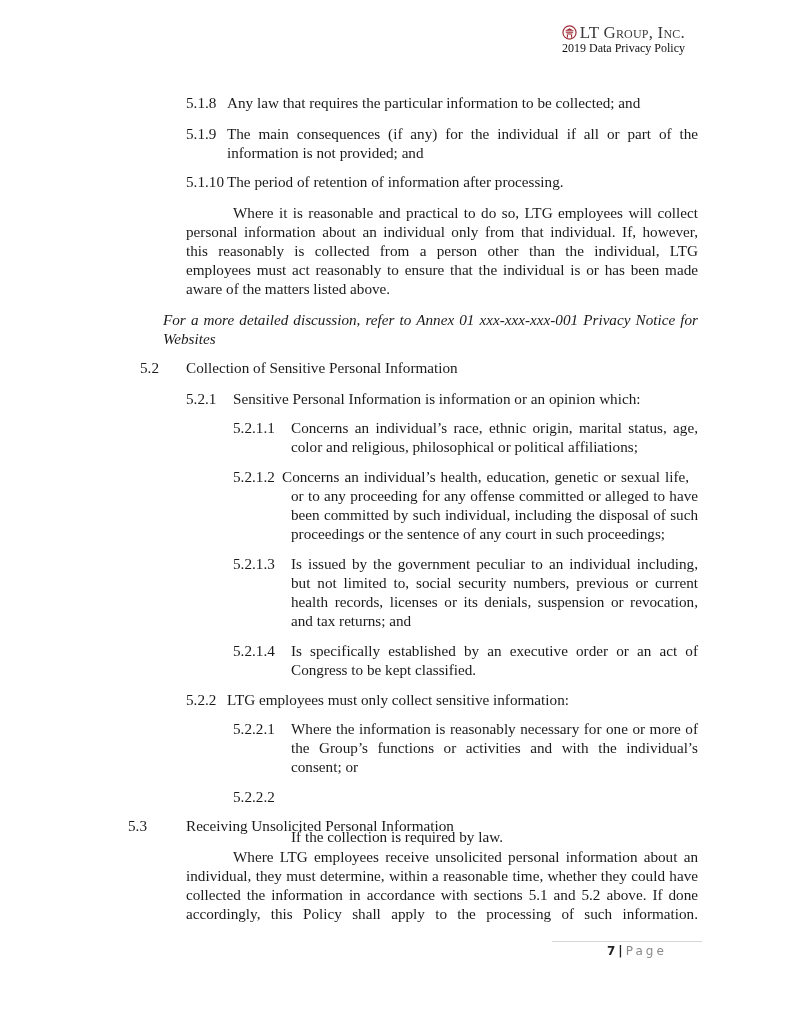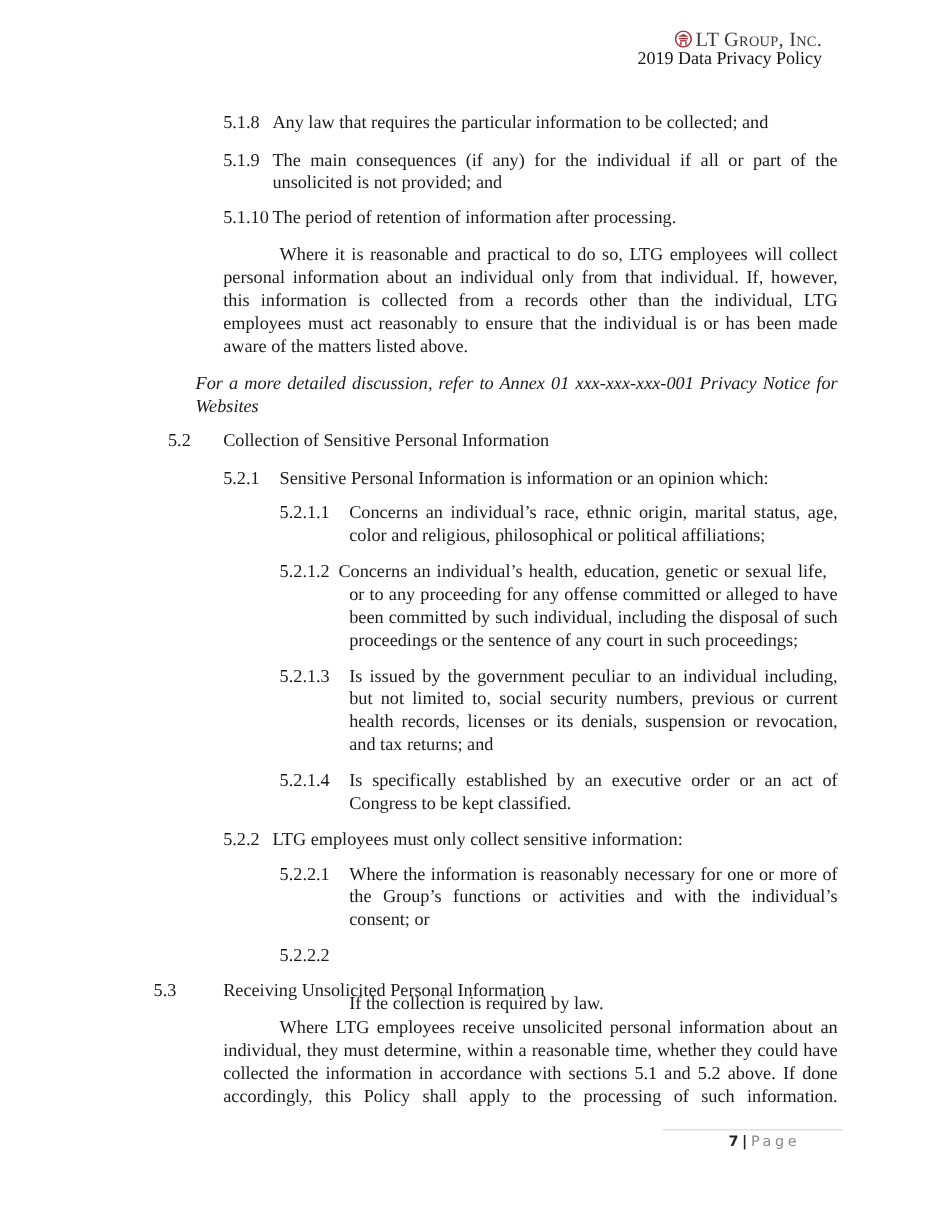--- a/index.html
+++ b/index.html
@@ -3,21 +3,21 @@
 <meta charset="utf-8">
 <style>
   html, body { margin: 0; padding: 0; background: #ffffff; }
   body { width: 791px; height: 1024px; position: relative; overflow: hidden;
          font-family: "Liberation Serif", serif; color: #1a1a1a; font-size: 15.2px; }
   .abs { position: absolute; }
   .header { right: 106px; top: 24px; text-align: right; }
   .logo-row { display: flex; align-items: center; justify-content: flex-end; gap: 3px; height: 17px; }
   .logo-icon { width: 15px; height: 15px; }
   .logo-text { font-size: 17px; color: #3a3a3a; letter-spacing: 0.2px; font-variant: small-caps; }
-  .doc-title { font-size: 15px; color: #111; margin-top: 0px; }
+  .doc-title { font-size: 12px; color: #111; margin-top: 0px; }
   .line { position: absolute; white-space: nowrap; line-height: 19px; }
   .just { text-align: justify; text-align-last: justify; white-space: normal; }
   .num { position: absolute; }
   .ital { font-style: italic; }
   .footer-rule { position: absolute; left: 552px; top: 941px; width: 150px; height: 1px; background: #d6d6d6; }
   .footer { position: absolute; left: 607px; top: 944px; font-family: "DejaVu Sans", sans-serif; font-size: 12px; }
   .footer .pn { font-weight: bold; color: #222; }
   .footer .bar { font-weight: bold; color: #222; margin: 0 3px; }
   .footer .pg { color: #8a8a8a; letter-spacing: 3px; }
 </style>
@@ -39,31 +39,31 @@
   <div class="doc-title">2019 Data Privacy Policy</div>
 </div>
 
 <div>
   <span class="num line" style="left:186px; top:93px;">5.1.8</span>
   <span class="line" style="left:227px; top:93px;">Any law that requires the particular information to be collected; and</span>
 </div>
 <div>
   <span class="num line" style="left:186px; top:124px;">5.1.9</span>
   <span class="line just" style="left:227px; top:124px; width:471px;">The main consequences (if any) for the individual if all or part of the</span>
-  <span class="line" style="left:227px; top:143px;">unsolicited is not provided; and</span>
+  <span class="line" style="left:227px; top:143px;">information is not provided; and</span>
 </div>
 <div>
   <span class="num line" style="left:186px; top:172px;">5.1.10</span>
   <span class="line" style="left:227px; top:172px;">The period of retention of information after processing.</span>
 </div>
 
 <div>
   <span class="line just" style="left:233px; top:203px; width:465px;">Where it is reasonable and practical to do so, LTG employees will collect</span>
   <span class="line just" style="left:186px; top:222px; width:512px;">personal information about an individual only from that individual. If, however,</span>
-  <span class="line just" style="left:186px; top:241px; width:512px;">this information is collected from a records other than the individual, LTG</span>
+  <span class="line just" style="left:186px; top:241px; width:512px;">this reasonably is collected from a person other than the individual, LTG</span>
   <span class="line just" style="left:186px; top:260px; width:512px;">employees must act reasonably to ensure that the individual is or has been made</span>
   <span class="line" style="left:186px; top:279px;">aware of the matters listed above.</span>
 </div>
 
 <div>
   <span class="line just ital" style="left:163px; top:310px; width:535px;">For a more detailed discussion, refer to Annex 01 xxx-xxx-xxx-001 Privacy Notice for</span>
   <span class="line ital" style="left:163px; top:329px;">Websites</span>
 </div>
 
 <div>

